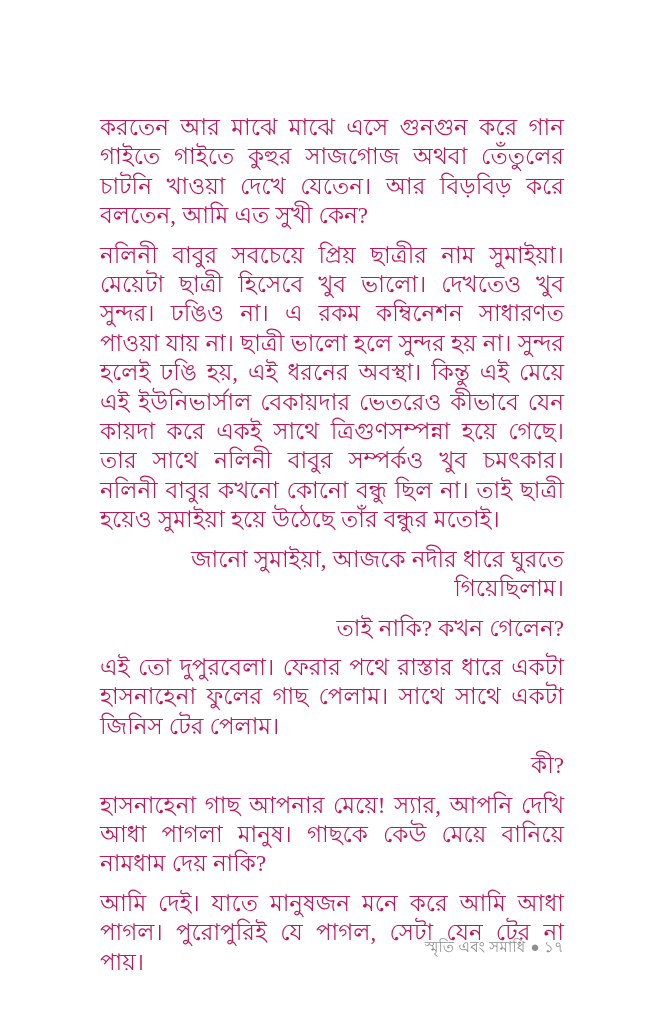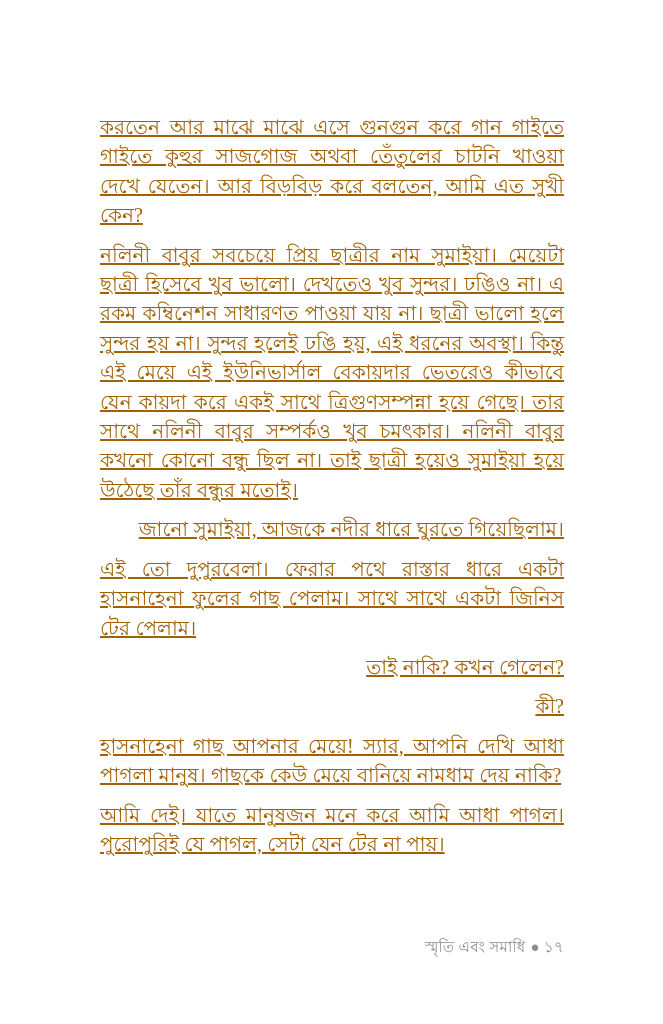--- a/index.html
+++ b/index.html
@@ -28,28 +28,27 @@
   .text-block {
     position: absolute;
     left: 100px;
     top: 113px;
     width: 464px;
   }
 
   .para {
     margin: 0 0 10px 0;
     padding: 0;
-    font-size: 20px;
+    font-size: 23px;
     line-height: 29.4px;
     text-align: justify;
     text-justify: inter-word;
     word-spacing: 0.02em;
-    color: #a16207;
+    color: #be185d;
     font-family: "Liberation Serif", "DejaVu Serif", serif;
-    text-decoration: underline;
   }
 
   
   .para.single-line {
     text-align: right;
   }
 
   .para:last-of-type {
     margin-bottom: 0;
   }
@@ -79,22 +78,22 @@
 </style>
 </head>
 <body>
 
 <div class="page">
 
   <div class="text-block">
     <p class="para">করতেন আর মাঝে মাঝে এসে গুনগুন করে গান গাইতে গাইতে কুহুর সাজগোজ অথবা তেঁতুলের চাটনি খাওয়া দেখে যেতেন। আর বিড়বিড় করে বলতেন, আমি এত সুখী কেন?</p>
     <p class="para">নলিনী বাবুর সবচেয়ে প্রিয় ছাত্রীর নাম সুমাইয়া। মেয়েটা ছাত্রী হিসেবে খুব ভালো। দেখতেও খুব সুন্দর। ঢঙিও না। এ রকম কম্বিনেশন সাধারণত পাওয়া যায় না। ছাত্রী ভালো হলে সুন্দর হয় না। সুন্দর হলেই ঢঙি হয়, এই ধরনের অবস্থা। কিন্তু এই মেয়ে এই ইউনিভার্সাল বেকায়দার ভেতরেও কীভাবে যেন কায়দা করে একই সাথে ত্রিগুণসম্পন্না হয়ে গেছে। তার সাথে নলিনী বাবুর সম্পর্কও খুব চমৎকার। নলিনী বাবুর কখনো কোনো বন্ধু ছিল না। তাই ছাত্রী হয়েও সুমাইয়া হয়ে উঠেছে তাঁর বন্ধুর মতোই।</p>
     <p class="para single-line">জানো সুমাইয়া, আজকে নদীর ধারে ঘুরতে গিয়েছিলাম।</p>
+    <p class="para single-line">তাই নাকি? কখন গেলেন?</p>
     <p class="para">এই তো দুপুরবেলা। ফেরার পথে রাস্তার ধারে একটা হাসনাহেনা ফুলের গাছ পেলাম। সাথে সাথে একটা জিনিস টের পেলাম।</p>
-    <p class="para single-line">তাই নাকি? কখন গেলেন?</p>
     <p class="para single-line">কী?</p>
     <p class="para">হাসনাহেনা গাছ আপনার মেয়ে! স্যার, আপনি দেখি আধা পাগলা মানুষ। গাছকে কেউ মেয়ে বানিয়ে নামধাম দেয় নাকি?</p>
     <p class="para">আমি দেই। যাতে মানুষজন মনে করে আমি আধা পাগল। পুরোপুরিই যে পাগল, সেটা যেন টের না পায়।</p>
   </div>
 
   <div class="footer">
     <span>স্মৃতি এবং সমাধি</span><span class="sep">●</span><span class="page-num">১৭</span>
   </div>
 
 </div>

